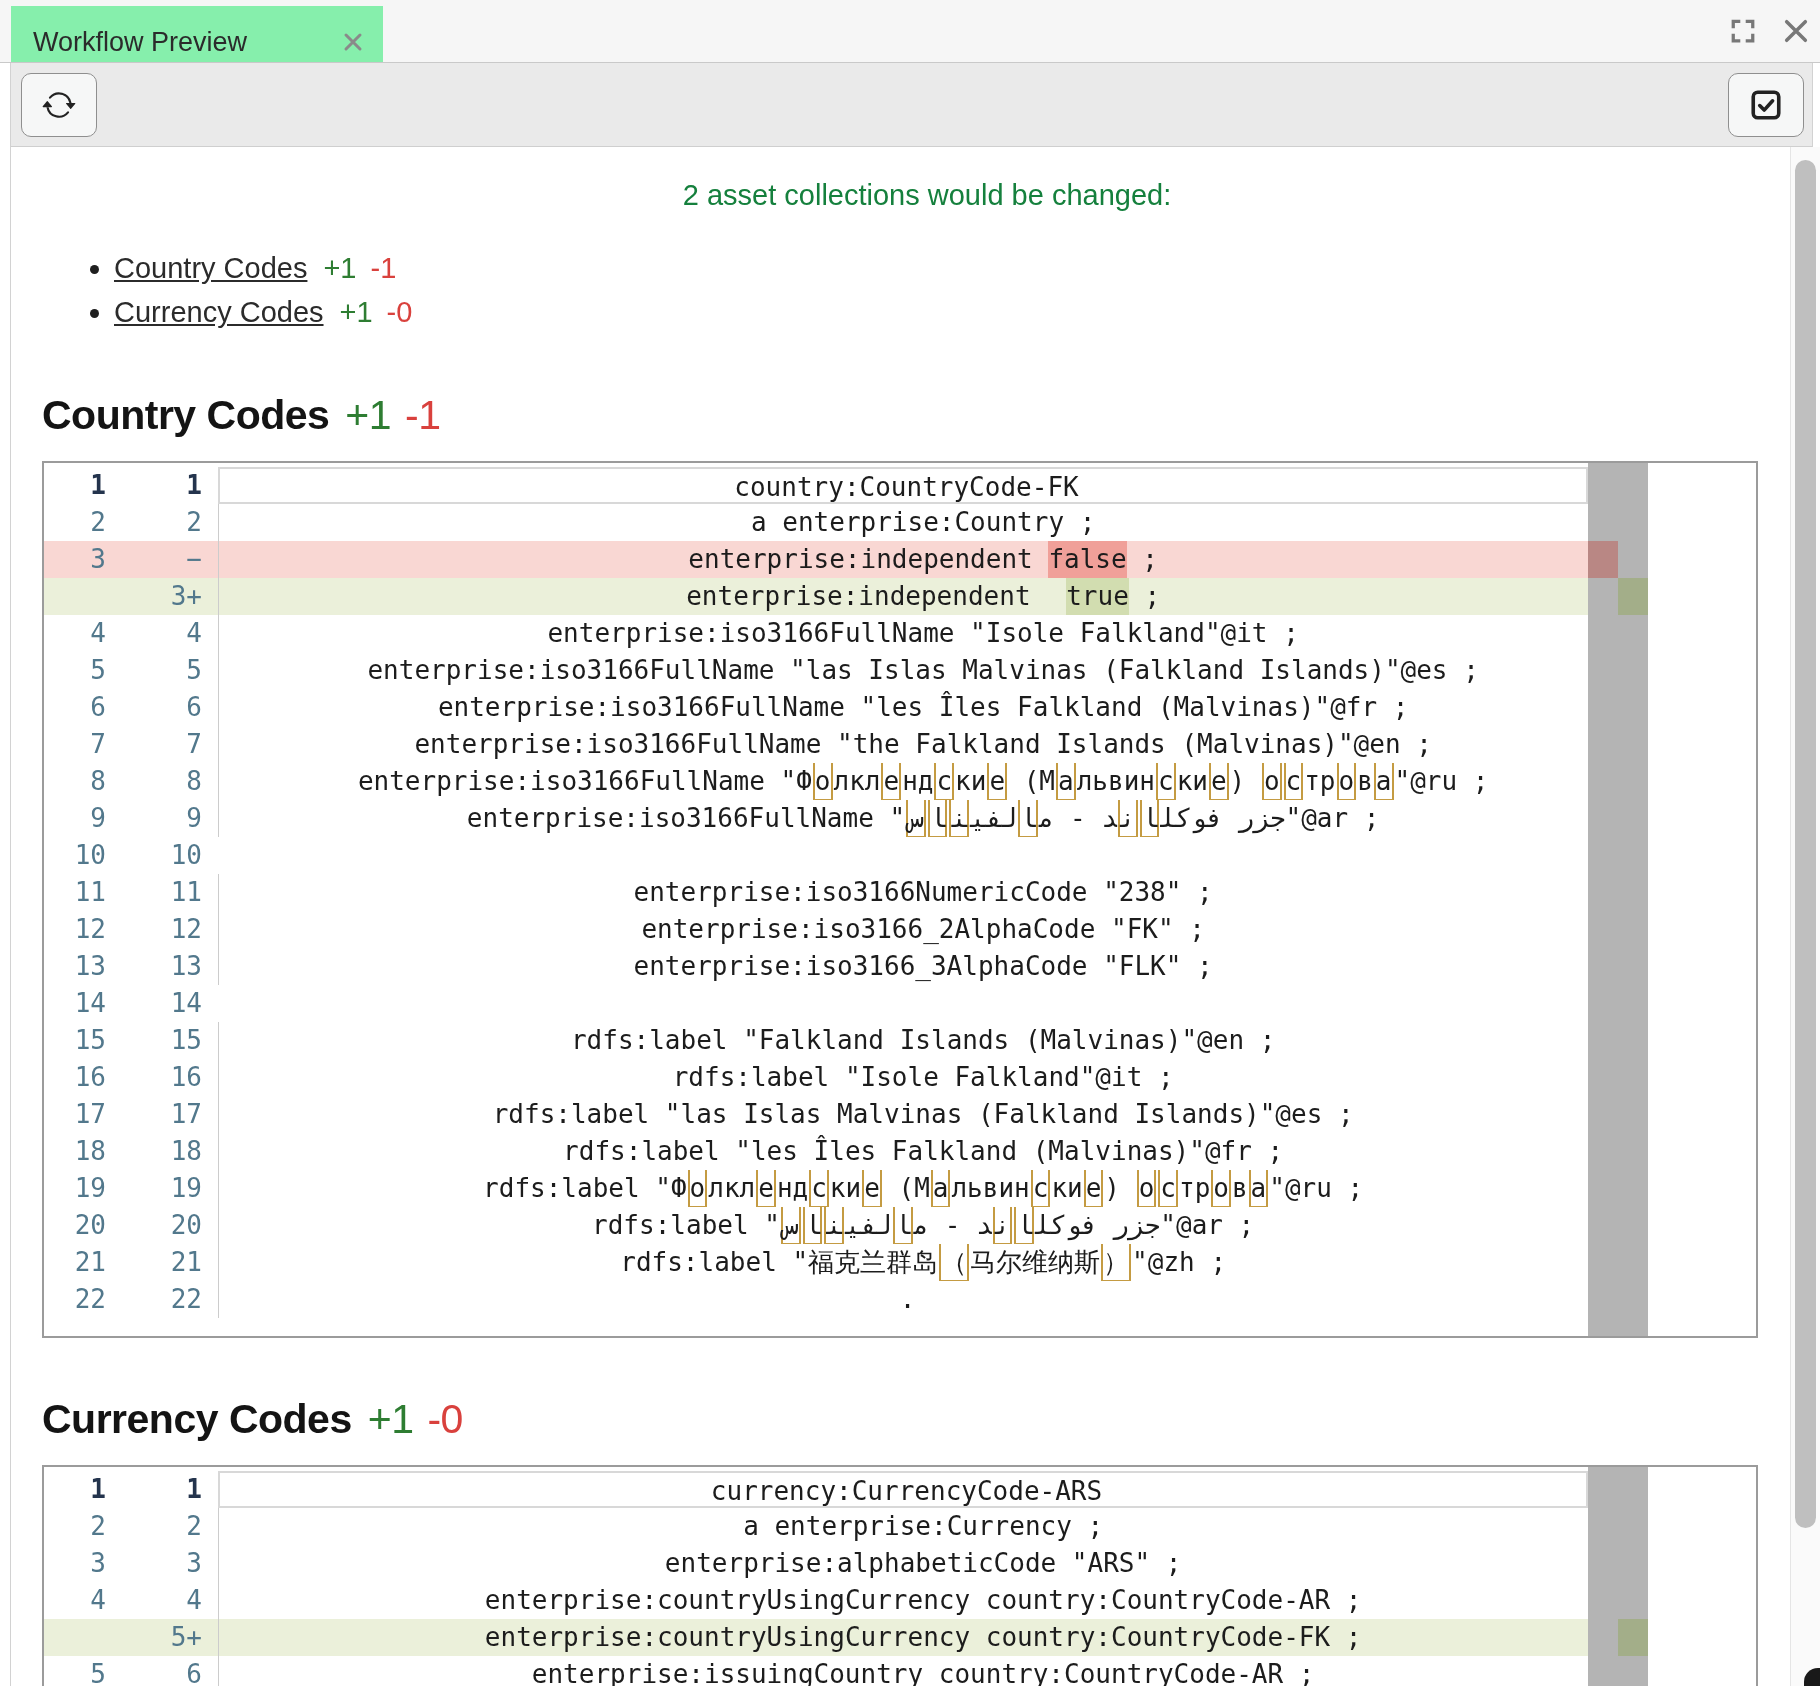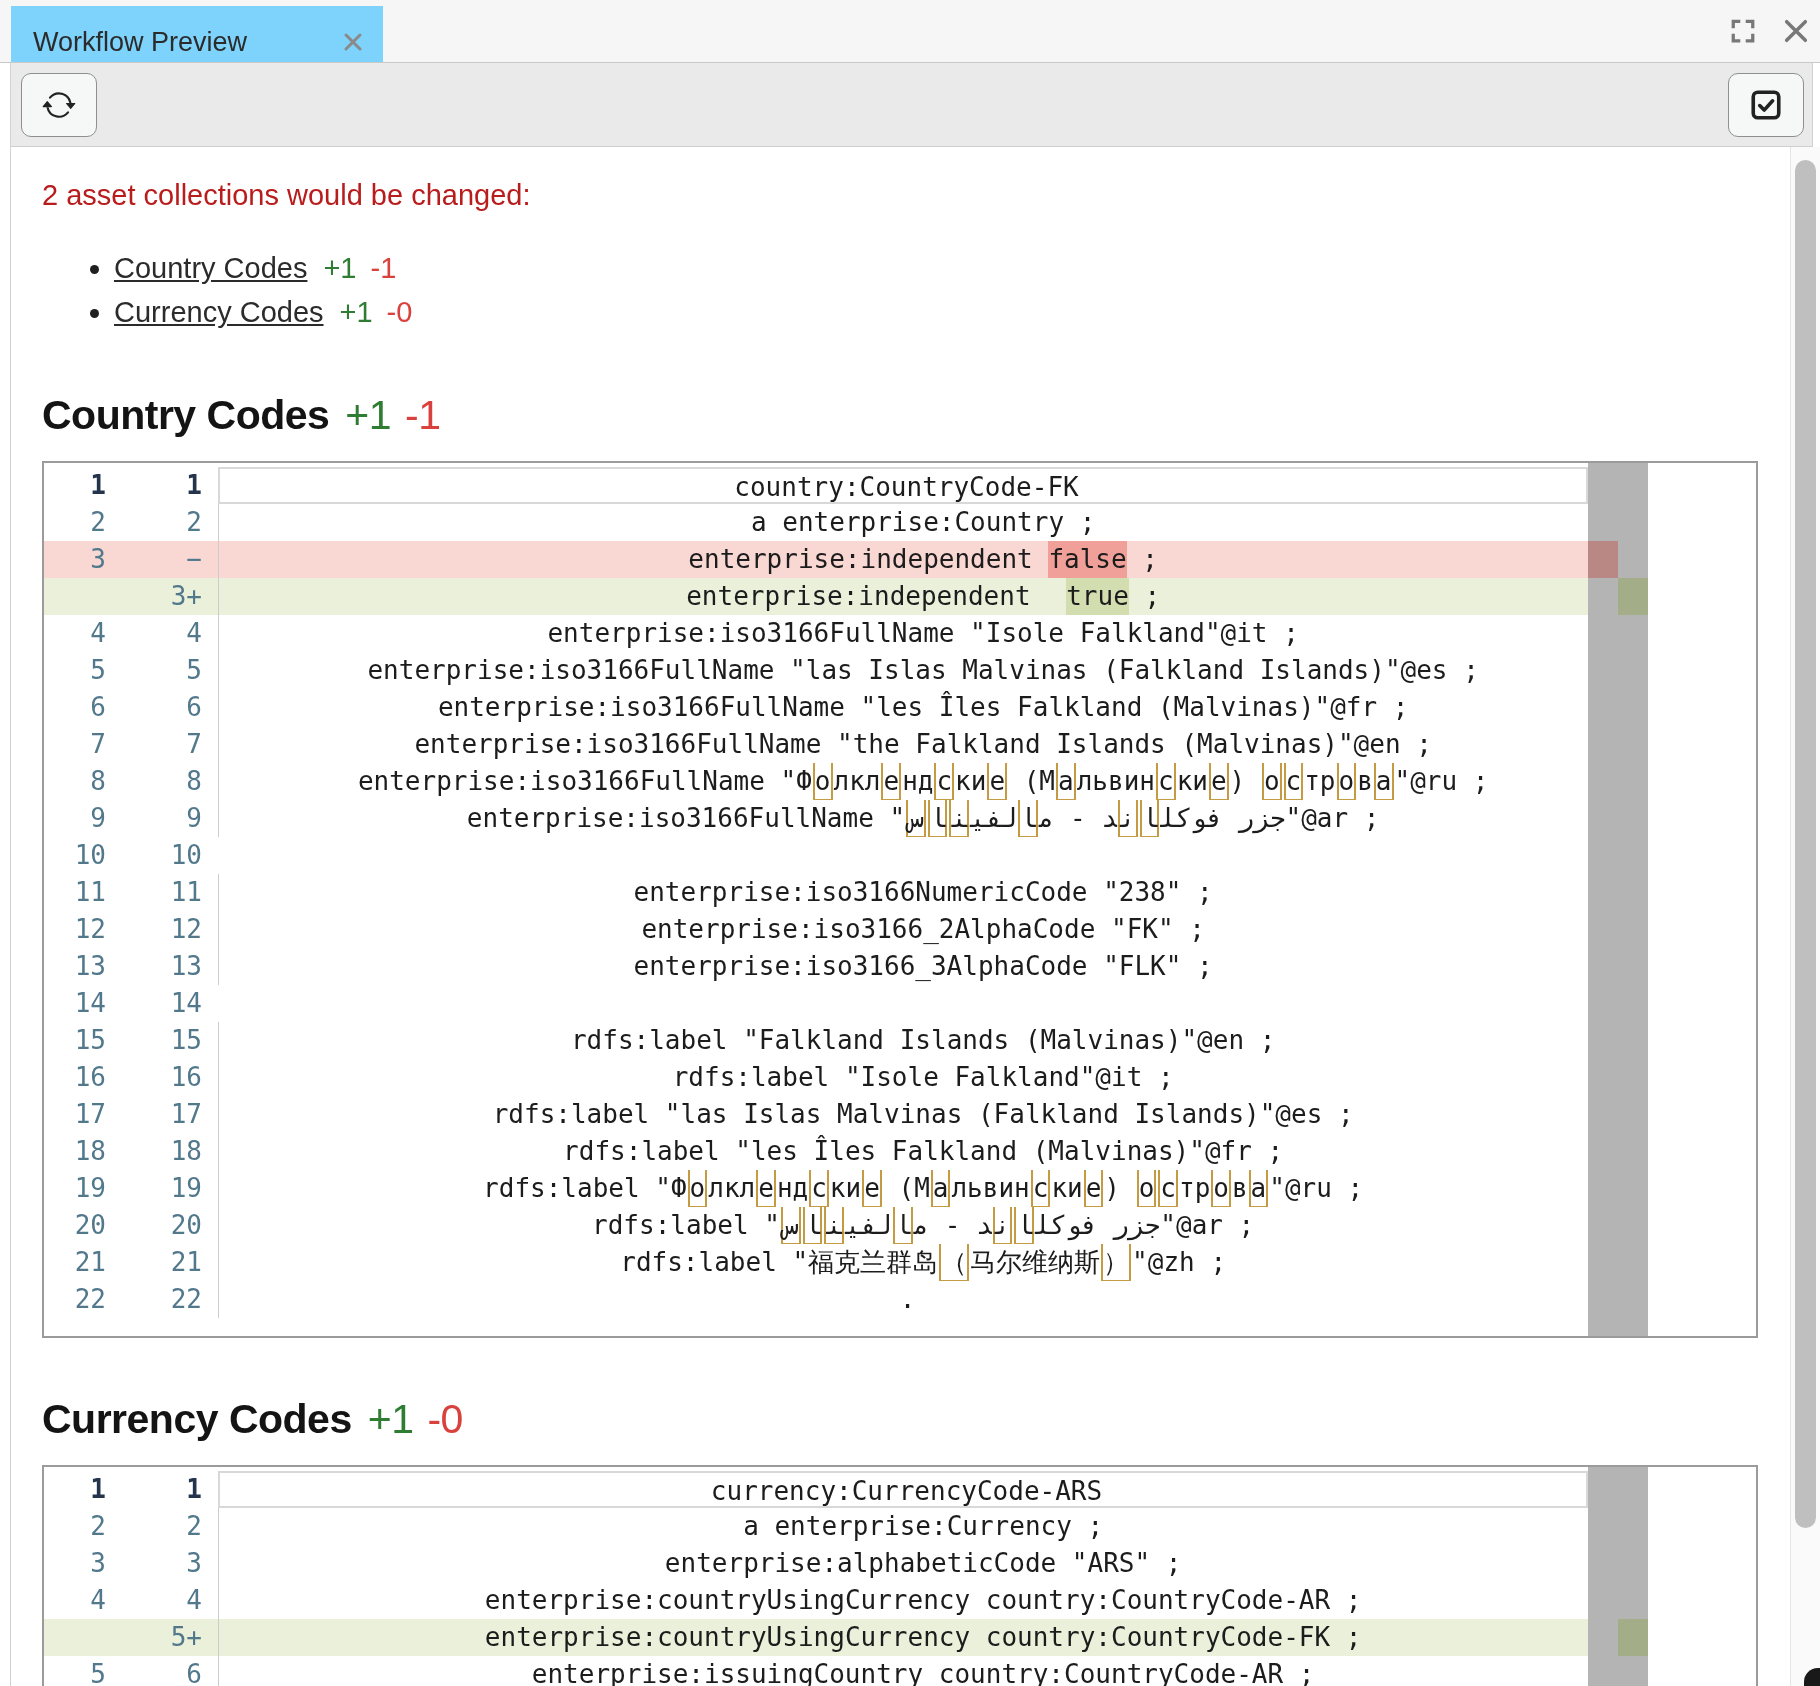--- a/index.html
+++ b/index.html
@@ -3,34 +3,34 @@
 <meta charset="utf-8">
 <style>
   html,body{margin:0;padding:0;}
   body{
     width:1820px;height:1686px;overflow:hidden;position:relative;
     background:#ffffff;font-family:"Liberation Sans",sans-serif;color:#1f1f1f;
   }
   
   .tabbar{height:62px;background:#f6f6f6;border-bottom:1px solid #c9c9c9;
     display:flex;align-items:stretch;position:relative;}
-  .tab{margin-left:11px;margin-top:6px;width:372px;background:#7dd3fc;
+  .tab{margin-left:11px;margin-top:6px;width:372px;background:#86efac;
     display:flex;align-items:center;padding:16px 18px 0 22px;box-sizing:border-box;cursor:pointer;}
   .tab-label{font-size:27px;color:#2b2b2b;flex:1;}
   .icon-btn{display:inline-flex;align-items:center;justify-content:center;background:none;border:none;padding:0;cursor:pointer;}
   .win-controls{position:absolute;right:10px;top:0;height:62px;display:flex;align-items:center;gap:26px;}
   
   .panel{border-left:1px solid #d2d2d2;border-right:1px solid #d2d2d2;margin:0 7px 0 10px;}
   .toolbar{height:83px;background:#eaeaea;border-bottom:1px solid #cfcfcf;
     display:flex;align-items:center;justify-content:space-between;padding:0 8px 0 10px;}
   .tbtn{width:76px;height:64px;border:1px solid #8f8f8f;border-radius:10px;background:#f6f7f7;
     display:flex;align-items:center;justify-content:center;cursor:pointer;}
   
   .content{height:1540px;overflow:hidden;background:#fff;padding:0 0 0 31px;box-sizing:border-box;}
-  .summary{font-size:29px;margin:32px 0 0 0;color:#b91c1c;}
+  .summary{font-size:29px;margin:32px 0 0 0;color:#15803d;text-align:center;}
   ul.collections{margin:34px 0 0 0;padding-left:72px;}
   ul.collections li{font-size:29px;line-height:44px;color:#1f1f1f;}
   ul.collections a{color:#2b2b2b;text-decoration:underline;cursor:pointer;}
   .plus{color:#2e7d32;margin-left:16px;}
   .minus{color:#d9413d;margin-left:14px;}
   h2.sec{font-size:41px;font-weight:600;color:#141414;margin:58px 0 22px 0;letter-spacing:-0.5px;}
   h2.sec .plus,h2.sec .minus{font-weight:500;}
   
   .diffbox{position:relative;width:1712px;border:2px solid #9b9b9b;background:#fff;overflow:hidden;}
   .diffbox.clipped{height:254px;}

